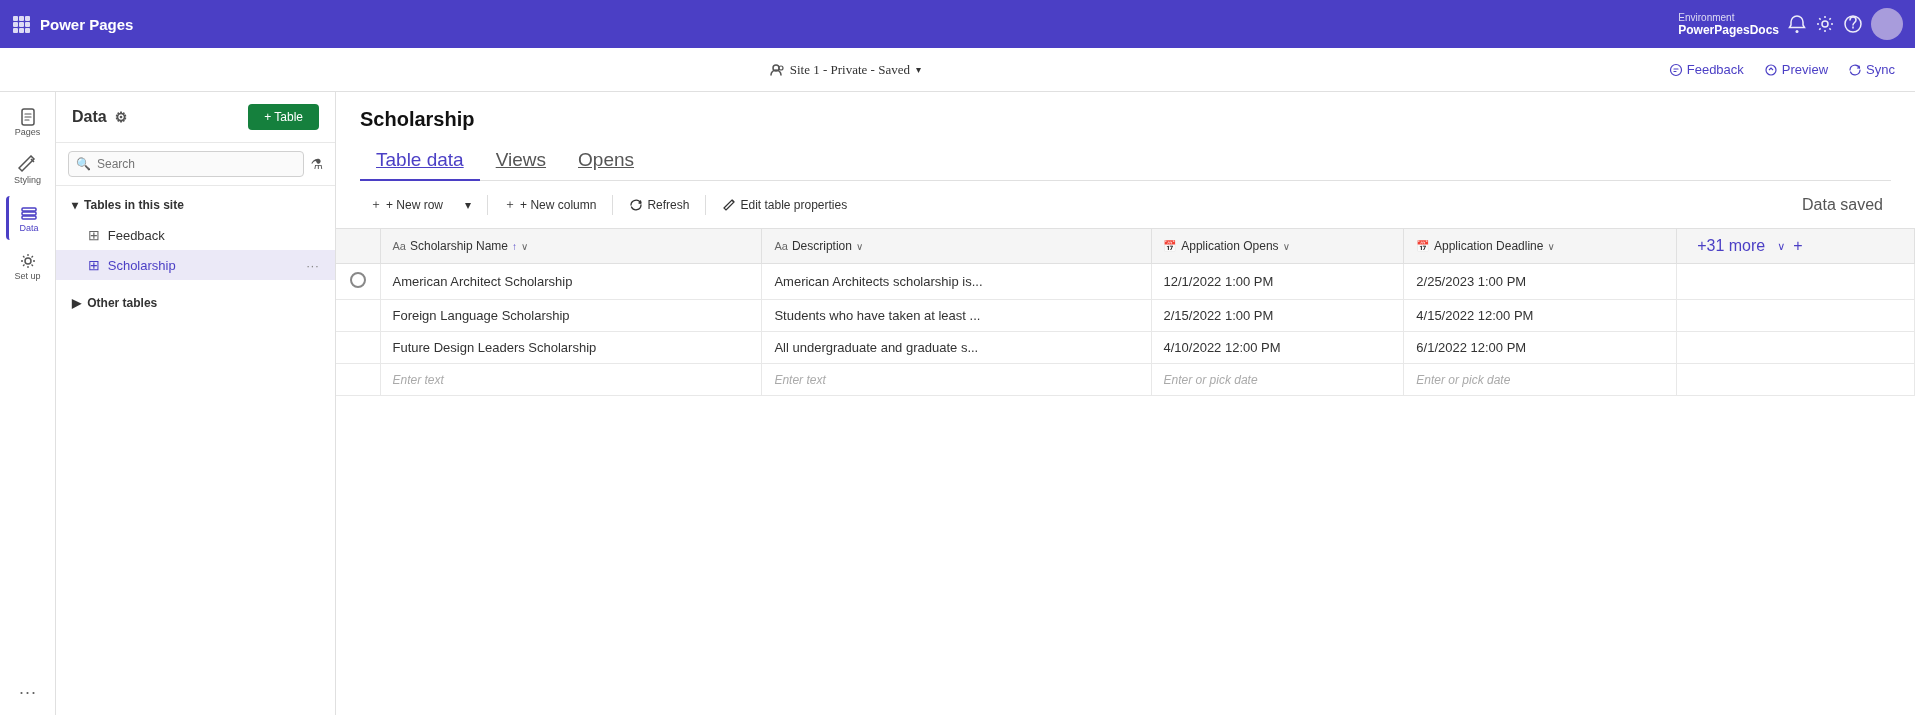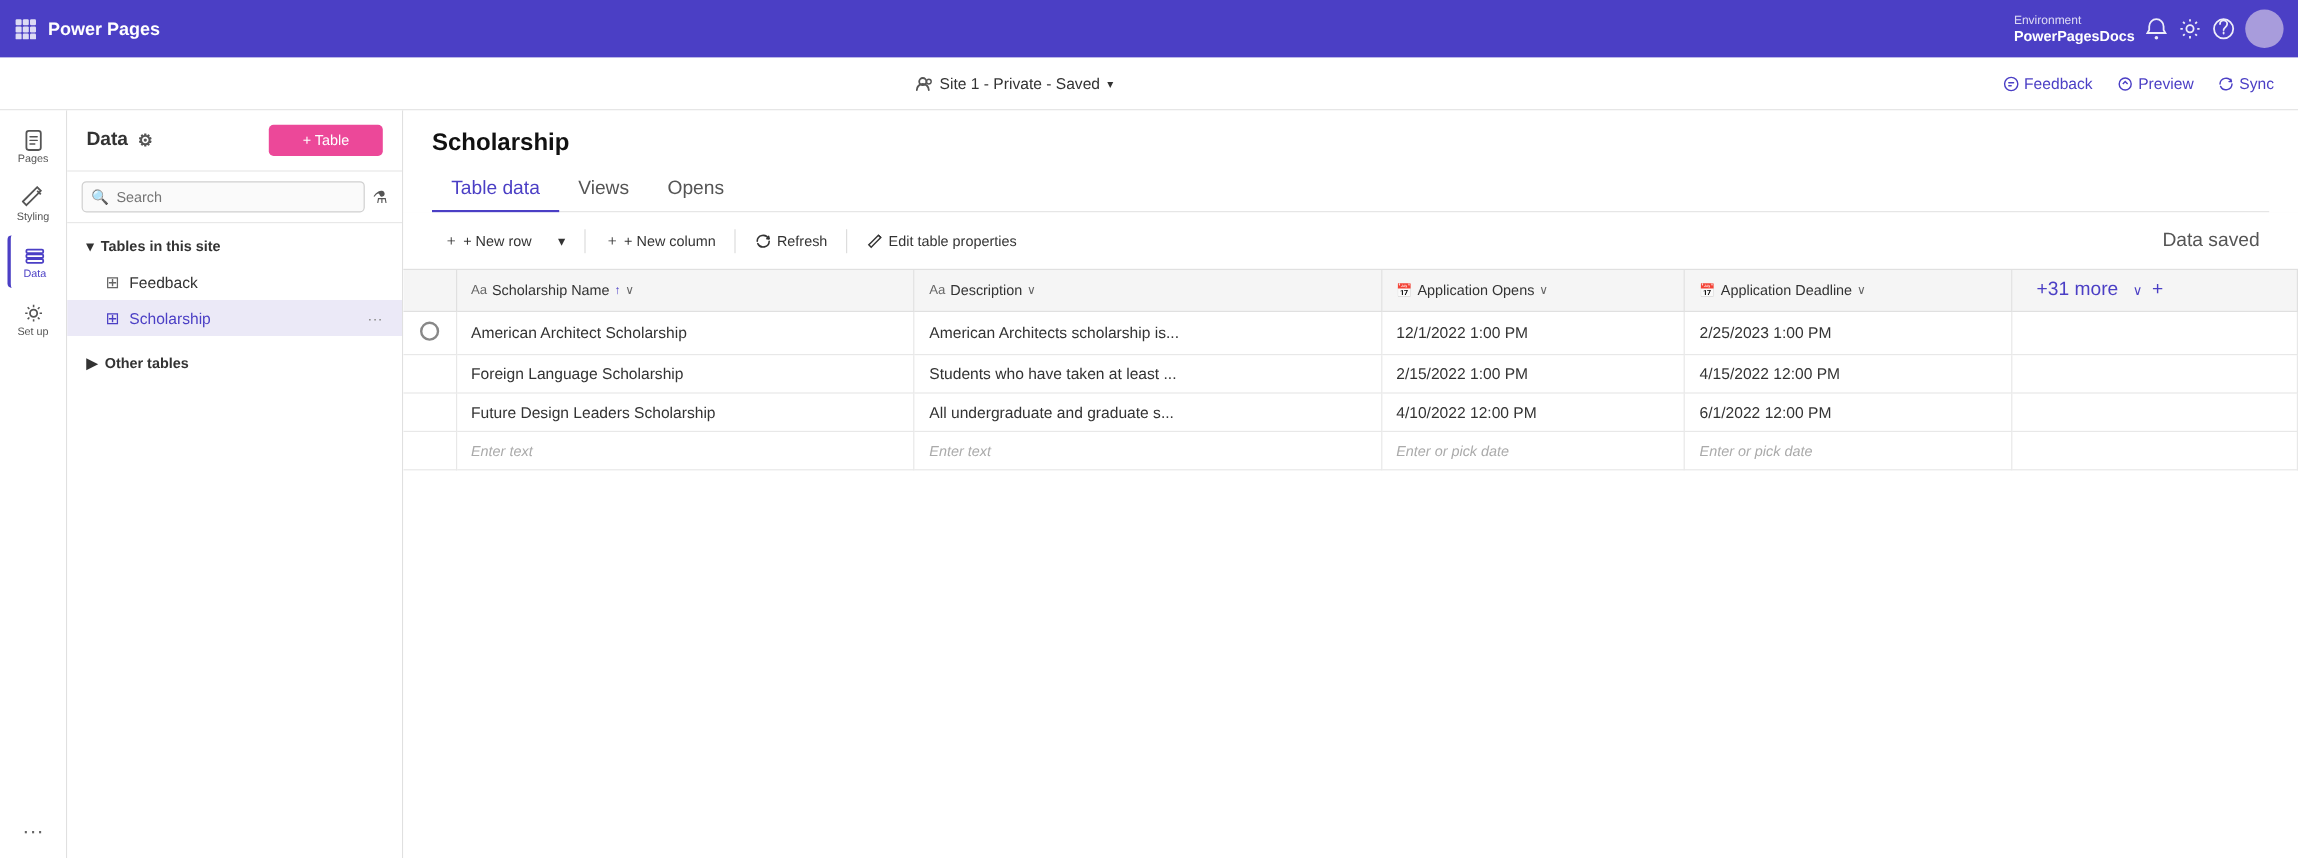--- a/index.html
+++ b/index.html
@@ -29,21 +29,21 @@
       height: 44px;
       display: flex;
       align-items: center;
       justify-content: space-between;
       padding: 0 20px;
       border-bottom: 1px solid #e0e0e0;
     }
     .sub-header-center { display: flex; align-items: center; gap: 6px; font-size: 13px; color: #333; }
     .sub-header-right { display: flex; align-items: center; gap: 20px; font-size: 13px; color: #4b3fc5; }
     .sub-header-right span { cursor: pointer; display: flex; align-items: center; gap: 4px; }
-    .site-name { font-weight: 500; }
+    .site-name { font-weight: 500; font-family: Liberation Serif, serif; }
     .dropdown-arrow { font-size: 10px; }
 
     
     .main-layout { display: flex; height: calc(715px - 92px); }
 
     
     .icon-sidebar {
       width: 56px;
       background: white;
       border-right: 1px solid #e0e0e0;
@@ -80,25 +80,25 @@
     }
     .data-sidebar-header {
       padding: 12px 16px;
       display: flex;
       align-items: center;
       justify-content: space-between;
       border-bottom: 1px solid #e8e8e8;
     }
     .data-sidebar-title { font-size: 16px; font-weight: 600; display: flex; align-items: center; gap: 8px; }
     .add-table-btn {
-      background: #ec4899;
+      background: #15803d;
       color: white;
       border: none;
       border-radius: 4px;
-      padding: 6px 28px;
+      padding: 6px 16px;
       font-size: 12px;
       cursor: pointer;
       display: flex;
       align-items: center;
       gap: 4px;
       font-weight: 500;
     }
     .search-box {
       padding: 8px 12px;
       display: flex;
@@ -153,25 +153,26 @@
       overflow: hidden;
     }
     .content-header {
       padding: 16px 24px 0;
       background: white;
     }
     .page-title { font-size: 20px; font-weight: 600; margin-bottom: 10px; color: #111; }
     .tabs { display: flex; gap: 0; border-bottom: 1px solid #e0e0e0; }
     .tab {
       padding: 8px 16px;
-      font-size: 16px;
+      font-size: 19px;
       cursor: pointer;
       color: #555;
       border-bottom: 2px solid transparent;
       margin-bottom: -1px;
+      text-decoration: underline;
     }
     .tab.active { color: #4b3fc5; border-bottom: 2px solid #4b3fc5; font-weight: 500; }
 
     
     .toolbar {
       padding: 10px 24px;
       display: flex;
       align-items: center;
       gap: 2px;
       background: white;

